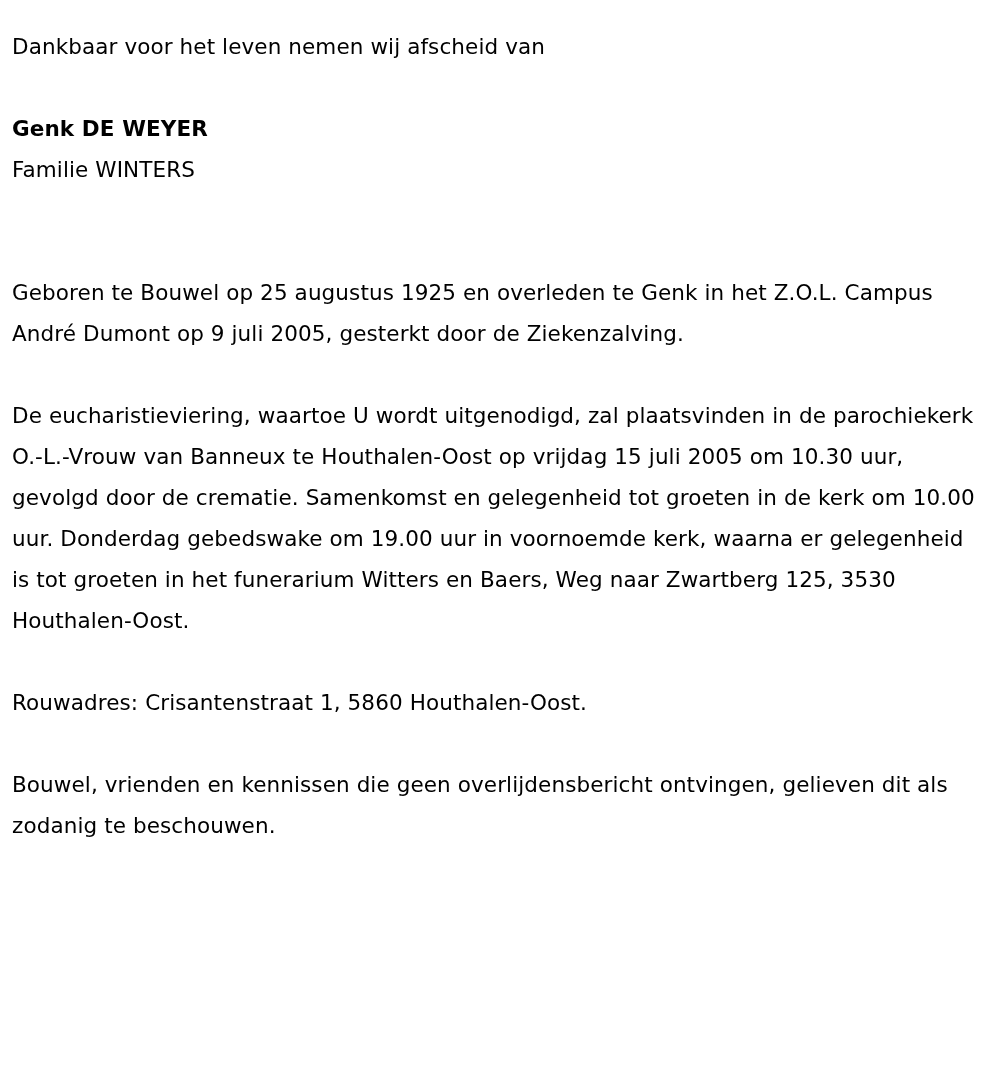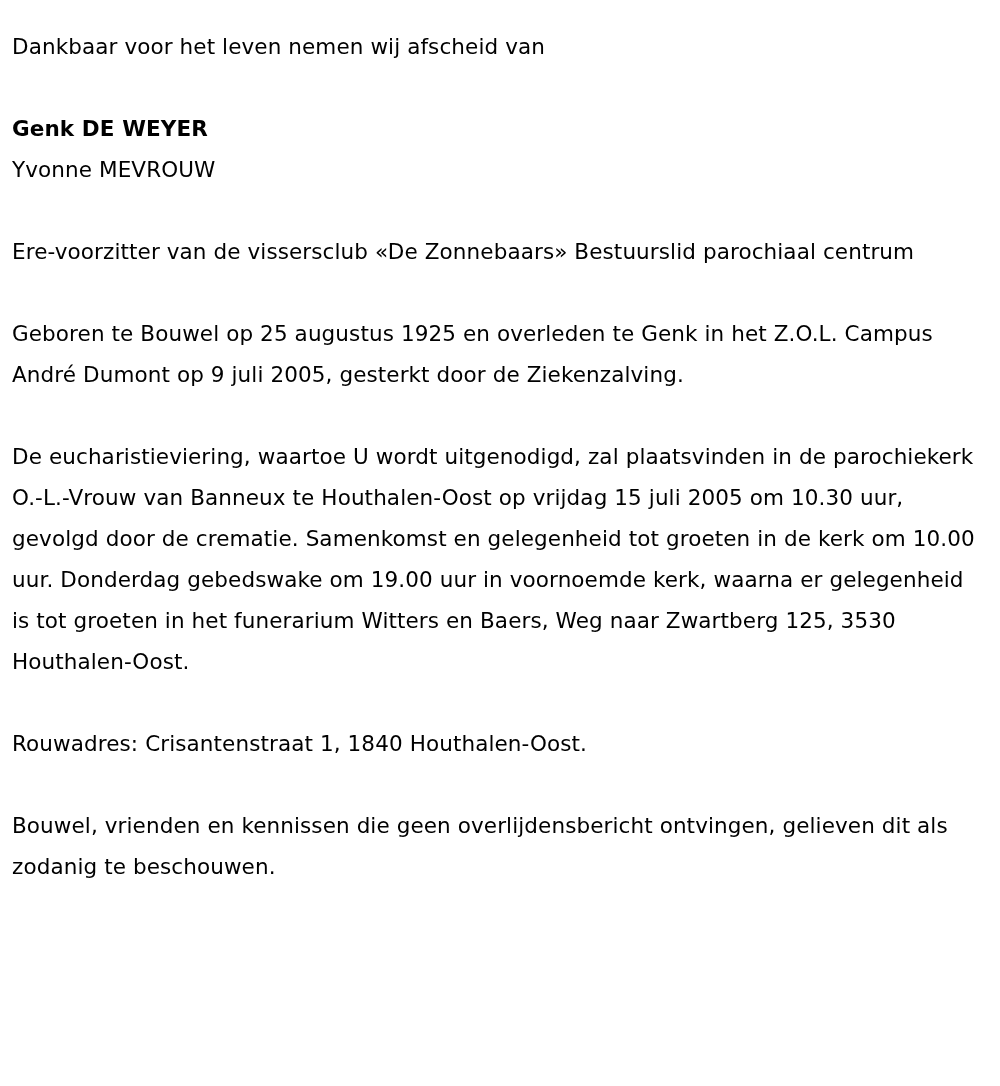--- a/index.html
+++ b/index.html
@@ -40,35 +40,34 @@
 </head>
 <body>
 
 <div class="page">
 
   <p class="line para">Dankbaar voor het leven nemen wij afscheid van</p>
 
   <div class="spacer"></div>
 
   <p class="line para bold">Genk DE WEYER</p>
-  <p class="line para">Yvonne MEVROUW</p>
+  <p class="line para">Familie WINTERS</p>
 
   <div class="spacer"></div>
 
-  <p class="line para">Ere-voorzitter van de vissersclub «De Zonnebaars» Bestuurslid parochiaal centrum</p>
 
   <div class="spacer"></div>
 
   <p class="line para">Geboren te Bouwel op 25 augustus 1925 en overleden te Genk in het Z.O.L. Campus André Dumont op 9 juli 2005, gesterkt door de Ziekenzalving.</p>
 
   <div class="spacer"></div>
 
   <p class="line para">De eucharistieviering, waartoe U wordt uitgenodigd, zal plaatsvinden in de parochiekerk O.-L.-Vrouw van Banneux te Houthalen-Oost op vrijdag 15 juli 2005 om 10.30 uur, gevolgd door de crematie. Samenkomst en gelegenheid tot groeten in de kerk om 10.00 uur. Donderdag gebedswake om 19.00 uur in voornoemde kerk, waarna er gelegenheid is tot groeten in het funerarium Witters en Baers, Weg naar Zwartberg 125, 3530 Houthalen-Oost.</p>
 
   <div class="spacer"></div>
 
-  <p class="line para">Rouwadres: Crisantenstraat 1, 1840 Houthalen-Oost.</p>
+  <p class="line para">Rouwadres: Crisantenstraat 1, 5860 Houthalen-Oost.</p>
 
   <div class="spacer"></div>
 
   <p class="line para">Bouwel, vrienden en kennissen die geen overlijdensbericht ontvingen, gelieven dit als zodanig te beschouwen.</p>
 
 </div>
 
 </body></html>

